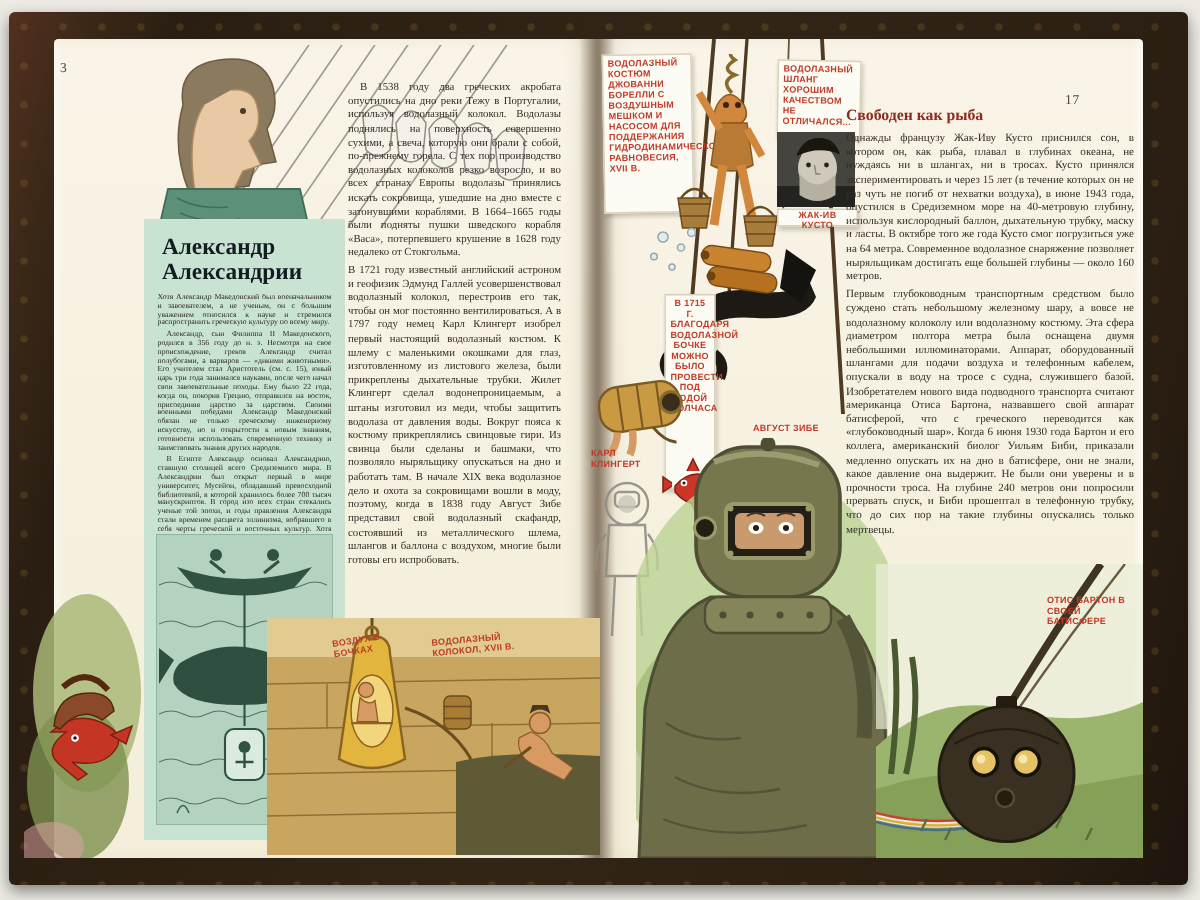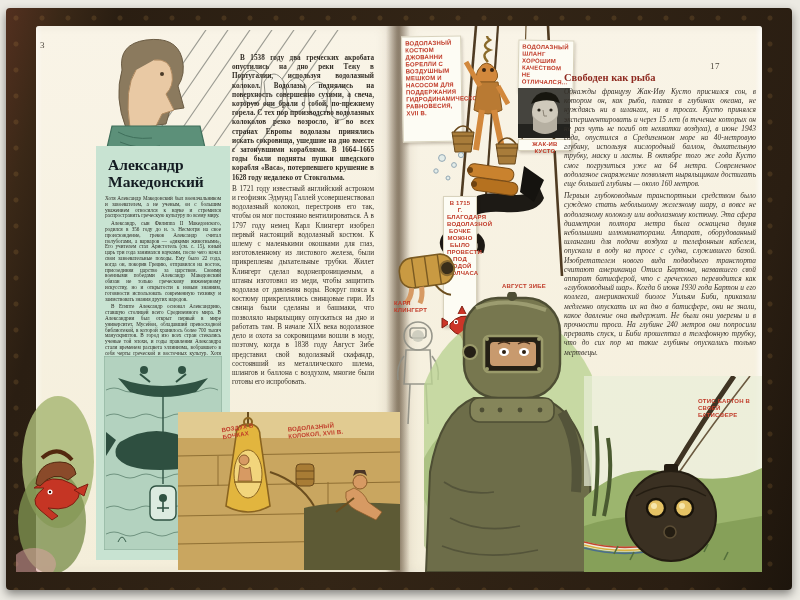--- a/index.html
+++ b/index.html
@@ -26,26 +26,26 @@
   .sidebar h1{margin:10px 10px 6px 12px;font-size:15.5px;line-height:17px;color:#141c22;font-weight:bold;}
   .sidebar .stext{margin:0 9px;height:166px;overflow:hidden;font-size:5.2px;line-height:5.8px;
          color:#2e2a24;text-align:justify;}
   .sidebar .stext p{margin:0 0 2px 0;}
   .sidebar .stext p + p{text-indent:6px;margin-top:0;}
   .engraving{position:absolute;left:8px;top:210px;}
   
   .colL{position:absolute;left:232px;top:54px;width:142px;height:382px;overflow:hidden;
         font-size:7.2px;line-height:9.2px;color:#342f28;text-align:justify;}
   .colL p{margin:0 0 2px 0;}
-  .colL p.ind{text-indent:8px;font-weight:bold;}
+  .colL p.ind{text-indent:8px;}
   .subhead{font-family:"Liberation Serif",serif;font-weight:bold;color:#8e2a20;
         font-size:9.5px;line-height:11px;margin:6px 0 3px 0;}
   .colR{position:absolute;left:564px;top:56px;width:192px;height:356px;overflow:hidden;
         font-size:7.4px;line-height:9.2px;color:#342f28;text-align:justify;}
-  .colR p{margin:0 0 3px 0;font-style:italic;}
+  .colR p{margin:0 0 3px 0;}
   .headR{font-weight:bold;color:#8e2a20;font-size:10.5px;line-height:12px;margin:8px 0 3px 0;}
   
   .hand{font-family:"Liberation Sans",sans-serif;font-weight:bold;color:#c03a28;
         text-transform:uppercase;font-size:6px;line-height:7px;letter-spacing:.2px;}
   .ribbon{position:absolute;background:#fdfcf4;border:1px solid #d8d2bc;
         box-shadow:1px 2px 3px rgba(60,40,20,.25);padding:3px 3px;}
   .plain-label{position:absolute;}
   .abs{position:absolute;}
 </style>
 </head>
@@ -79,21 +79,21 @@
       <path d="M238 64 q10 -16 20 0 l-2 22 q-8 8 -16 0 z"></path>
     </g>
     <path d="M30 40 q-4 -26 24 -30 q30 -4 36 18 q4 16 -4 28 l6 22 -14 2 -4 14 -40 4 q-12 -30 -4 -58" fill="#8b7a5e" stroke="#6b5c44" stroke-width="1"></path>
     <path d="M62 30 q16 -2 18 14 q2 12 -6 20 l8 16 -12 4 -6 12 -26 2 q-6 -40 6 -58" fill="#e9c9a4" stroke="#b08a60" stroke-width="1"></path>
     <circle cx="70" cy="44" r="2" fill="#4a3a28"></circle>
     <path d="M20 96 h88 l6 26 h-100 z" fill="#5c9079" stroke="#3f6f5b" stroke-width="1.2"></path>
     <path d="M26 102 q14 8 34 6 M28 112 q18 8 40 4" stroke="#3f6f5b" stroke-width="1" fill="none"></path>
   </svg>
 
   <div class="sidebar">
-    <h1>Александр Македонский</h1>
+    <h1>Александр Александрии</h1>
     <div class="stext">
       <p>Хотя Александр Македонский был военачальником и завоевателем, а не ученым, он с большим уважением относился к науке и стремился распространить греческую культуру по всему миру.</p>
       <p>Александр, сын Филиппа II Македонского, родился в 356 году до н. э. Несмотря на свое происхождение, греков Александр считал полубогами, а варваров — «дикими животными». Его учителем стал Аристотель (см. с. 15), юный царь три года занимался науками, после чего начал свои завоевательные походы. Ему было 22 года, когда он, покорив Грецию, отправился на восток, присоединяя царство за царством. Своими военными победами Александр Македонский обязан не только греческому инженерному искусству, но и открытости к новым знаниям, готовности использовать современную технику и заимствовать знания других народов.</p>
       <p>В Египте Александр основал Александрию, ставшую столицей всего Средиземного мира. В Александрии был открыт первый в мире университет, Мусейон, обладавший превосходной библиотекой, в которой хранилось более 700 тысяч манускриптов. В город изо всех стран стекались ученые той эпохи, и годы правления Александра стали временем расцвета эллинизма, вобравшего в себя черты греческой и восточных культур. Хотя Александр Македонский умер, когда ему было всего 33 года, он успел создать «самое большое царство на земле».</p>
     </div>
 
     <svg class="engraving" width="118" height="194" viewBox="0 0 118 194">
       <rect x="0" y="0" width="118" height="194" fill="#b3d2bf" stroke="#87ab97"></rect>
       <g stroke="#3a604d" stroke-width=".7" fill="none" opacity=".8">
         <path d="M2 34 q8 -4 16 0 t16 0 t16 0 t16 0 t16 0 t16 0 t16 0"></path>

